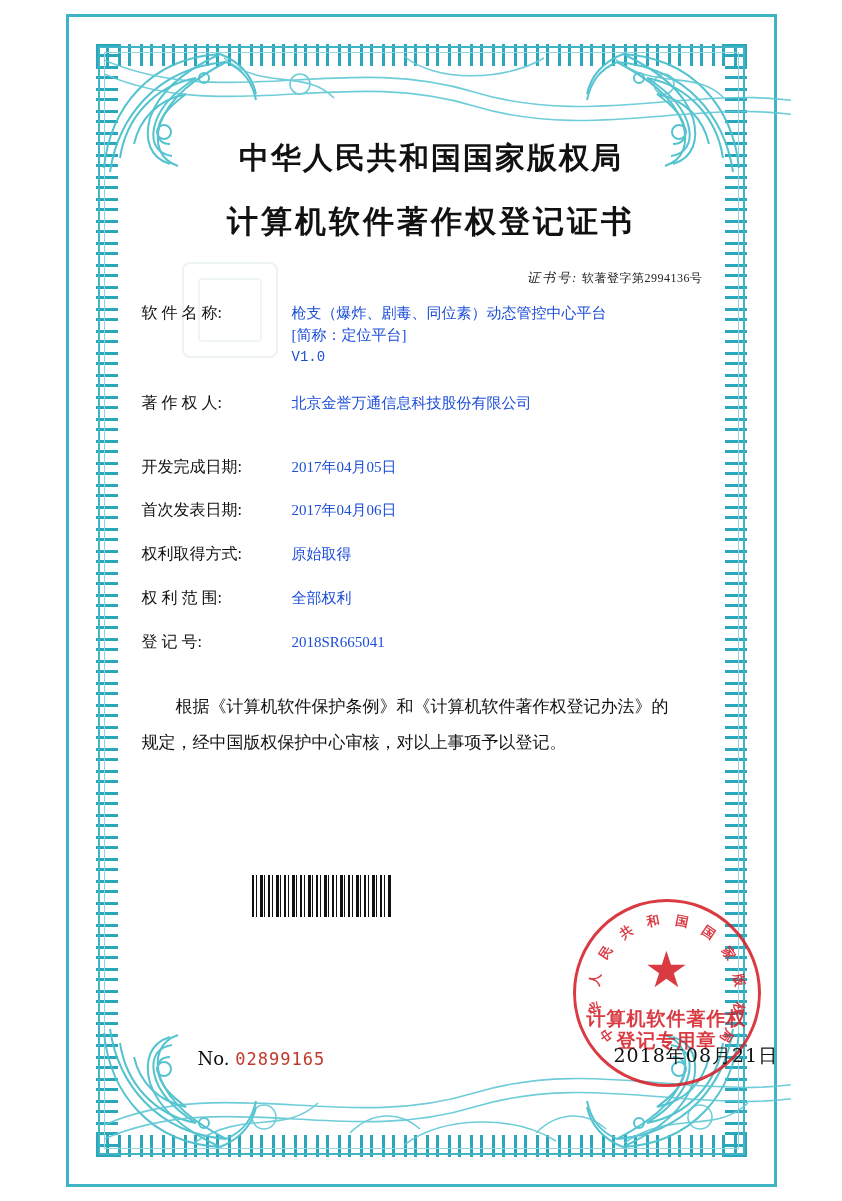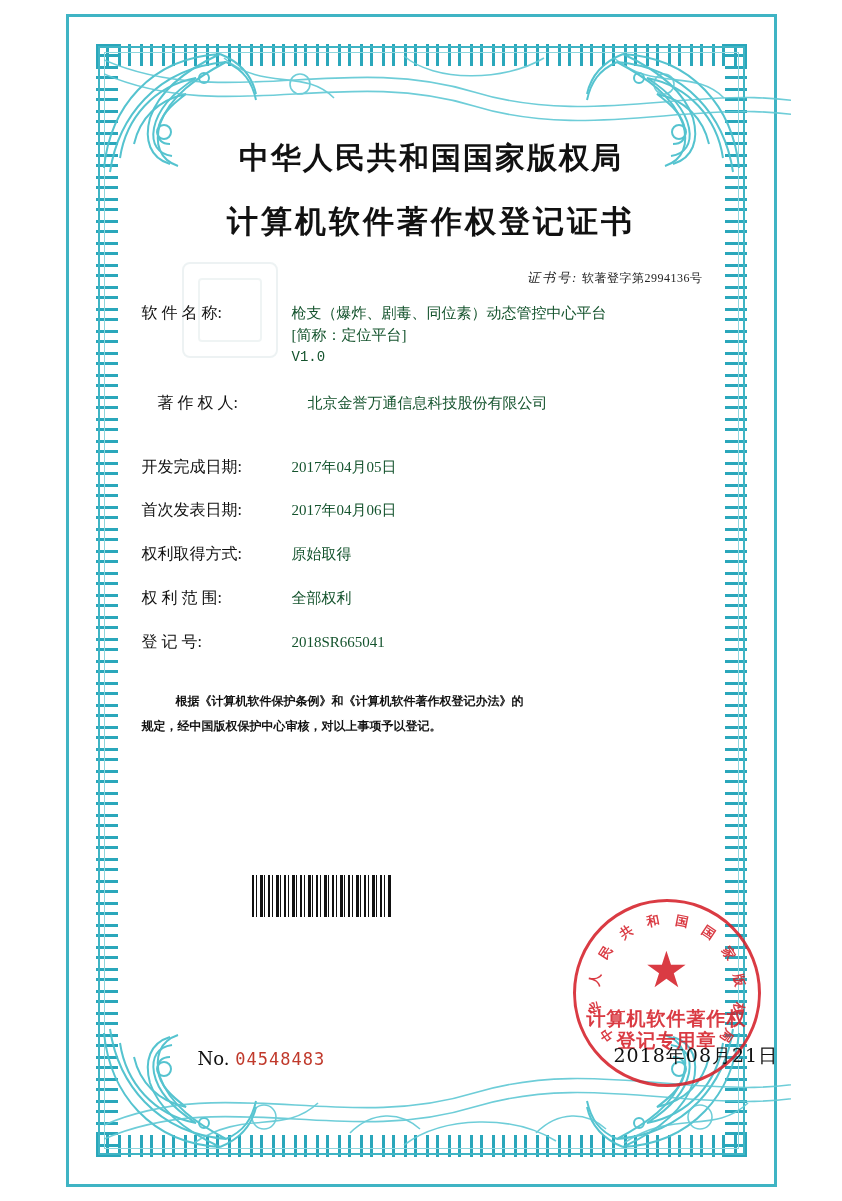--- a/index.html
+++ b/index.html
@@ -143,37 +143,36 @@
   .row .label {
     width: 150px;
     flex: 0 0 150px;
     font-size: 16px;
     color: #111;
     letter-spacing: 0px;
     white-space: nowrap;
   }
   .row .value {
     font-size: 15px;
-    color: #14532d;
+    color: #1d4ed8;
     line-height: 1.45;
   }
   .value .small-line { display: block; }
   .value .mono { font-family: Liberation Mono, monospace; font-size: 14px; }
 
   .spaced-rows .row { margin-bottom: 22px; }
   .spaced-rows { margin-top: 42px; }
 
   .statement {
     margin-top: 36px;
-    font-size: 12px;
+    font-size: 17px;
     line-height: 2.1;
     color: #111;
     text-align: justify;
     padding-right: 10px;
-    font-weight: bold;
   }
   .statement .indent { display:inline-block; width: 34px; }
 
   
   .barcode {
     position: absolute;
     left: 200px;
     top: 875px;
     width: 140px;
     height: 42px;
@@ -376,21 +375,21 @@
       <div class="row">
         <div class="label">软 件 名 称:</div>
         <div class="value">
           <span class="small-line">枪支（爆炸、剧毒、同位素）动态管控中心平台</span>
           <span class="small-line">[简称：定位平台]</span>
           <span class="small-line mono">V1.0</span>
         </div>
       </div>
     </div>
 
-    <div class="field-block" style="margin-top:26px;margin-left:16px;">
+    <div class="field-block" style="margin-top:26px;">
       <div class="row">
         <div class="label">著 作 权 人:</div>
         <div class="value">北京金誉万通信息科技股份有限公司</div>
       </div>
     </div>
 
     <div class="spaced-rows">
       <div class="row">
         <div class="label">开发完成日期:</div>
         <div class="value">2017年04月05日</div>
@@ -439,16 +438,16 @@
       </div>
     <div class="star">★</div>
     <div class="seal-line1">计算机软件著作权</div>
     <div class="seal-line2">登记专用章</div>
   </div>
 
   <div class="seal-date">2018年08月21日</div>
 
   <div class="serial">
     <span>No.</span>
-    <span class="num">04548483</span>
+    <span class="num">02899165</span>
   </div>
 
 </div>
 
 </body></html>

